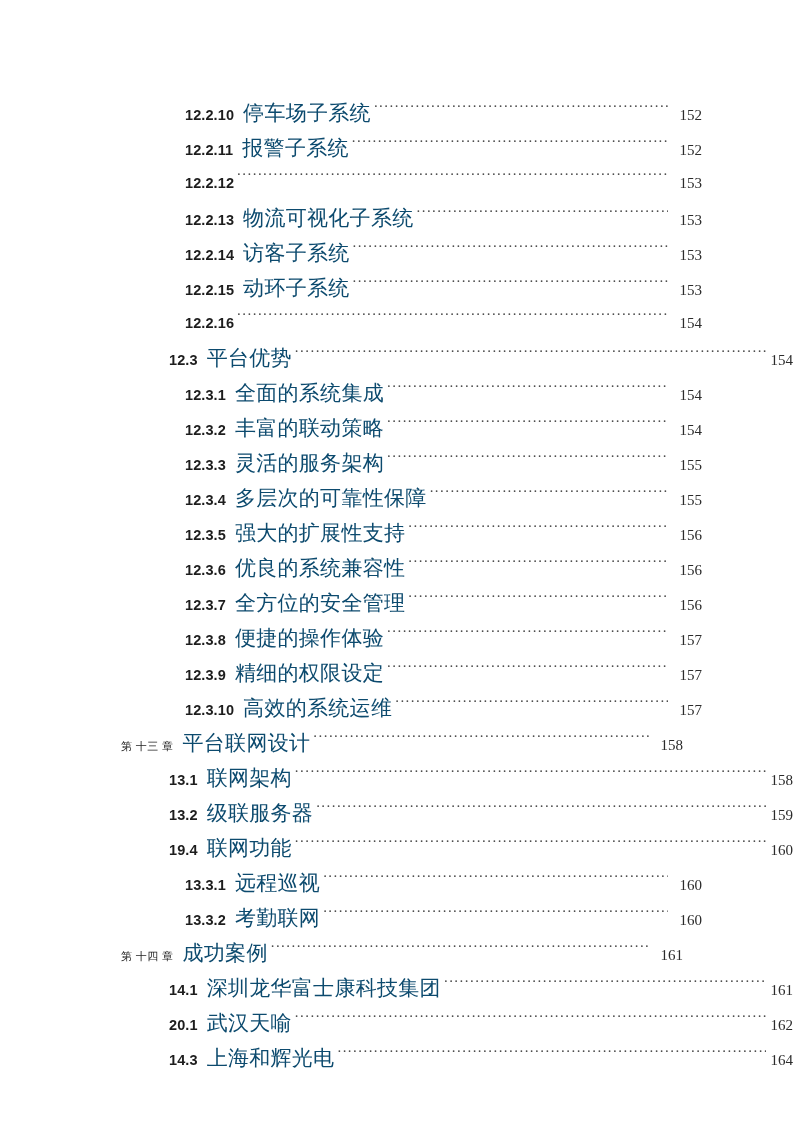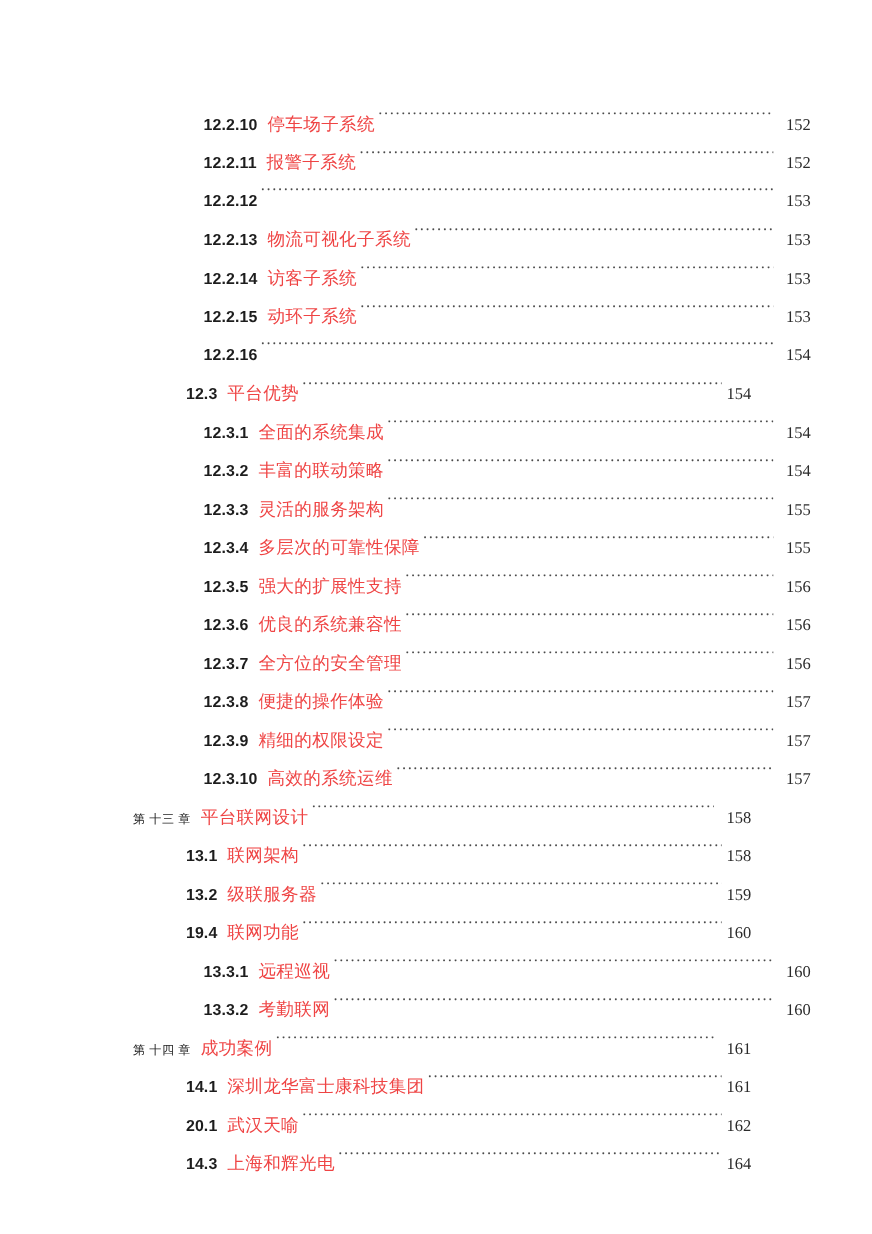--- a/index.html
+++ b/index.html
@@ -24,41 +24,41 @@
   .toc-entry {
     display: flex;
     align-items: baseline;
     height: 35px;
     line-height: 35px;
     color: #2b2b2b;
     white-space: nowrap;
   }
   
   .lvl-chapter { padding-left: 121px; padding-right: 110px; }
-  .lvl-2       { padding-left: 169px; padding-right: 110px; }
-  .lvl-3       { padding-left: 185px; padding-right: 56px; }
+  .lvl-2       { padding-left: 169px; }
+  .lvl-3       { padding-left: 185px; padding-right: 91px; }
 
   .num {
     font-family: "Liberation Sans", "DejaVu Sans", sans-serif;
     font-size: 14.5px;
     font-weight: 600;
     color: #1d1d1d;
     letter-spacing: 0.1px;
     flex: 0 0 auto;
   }
   .lvl-chapter .num {
     font-family: "Liberation Serif", "DejaVu Serif", serif;
     font-weight: 400;
     font-size: 11px;
     letter-spacing: 0.5px;
   }
   .title {
     font-family: "Liberation Serif", "DejaVu Serif", serif;
-    font-size: 16px;
-    color: #ef4444;
+    font-size: 21px;
+    color: #0c4a6e;
     flex: 0 0 auto;
     margin-left: 9px;
     letter-spacing: 0.3px;
   }
   .leader {
     flex: 1 1 auto;
     min-width: 6px;
     position: relative;
     overflow: hidden;
     height: 1em;

